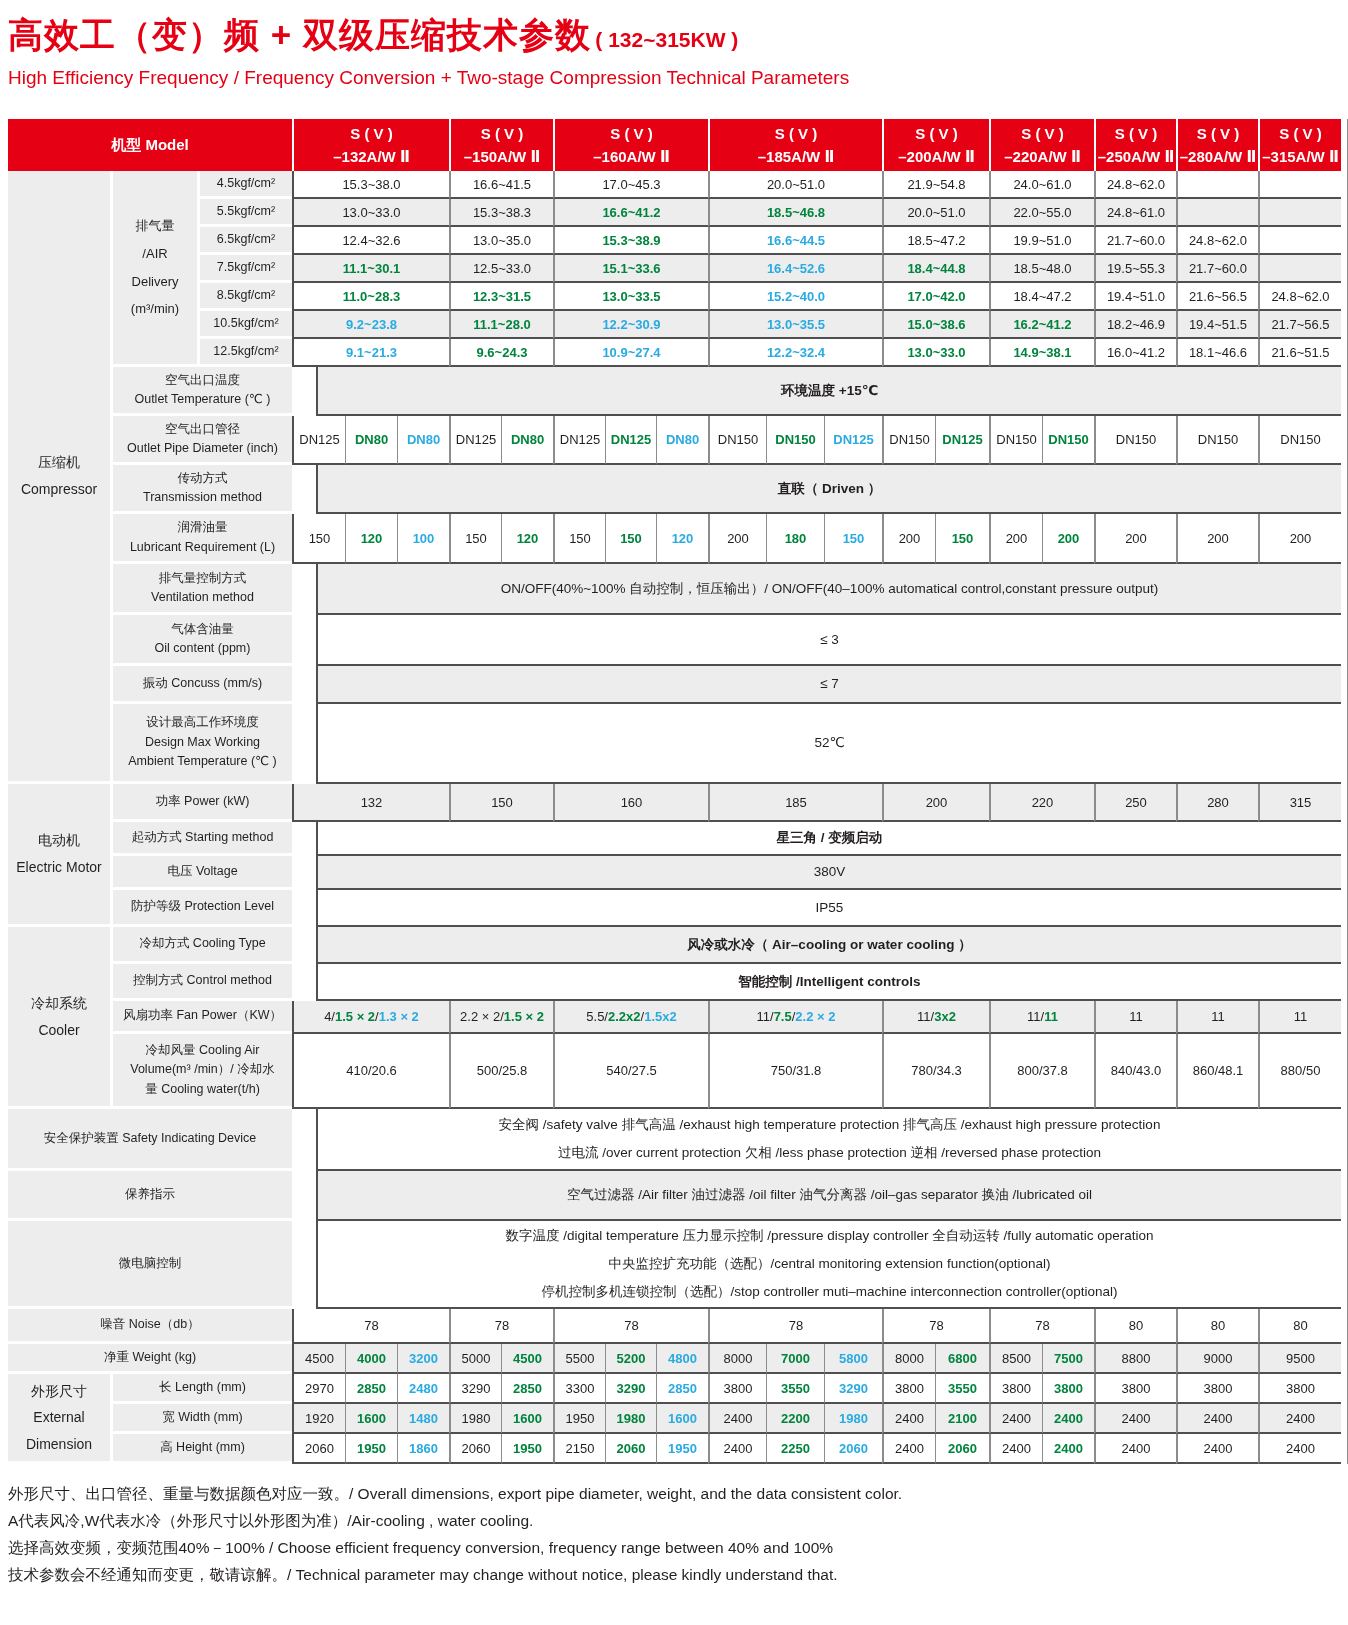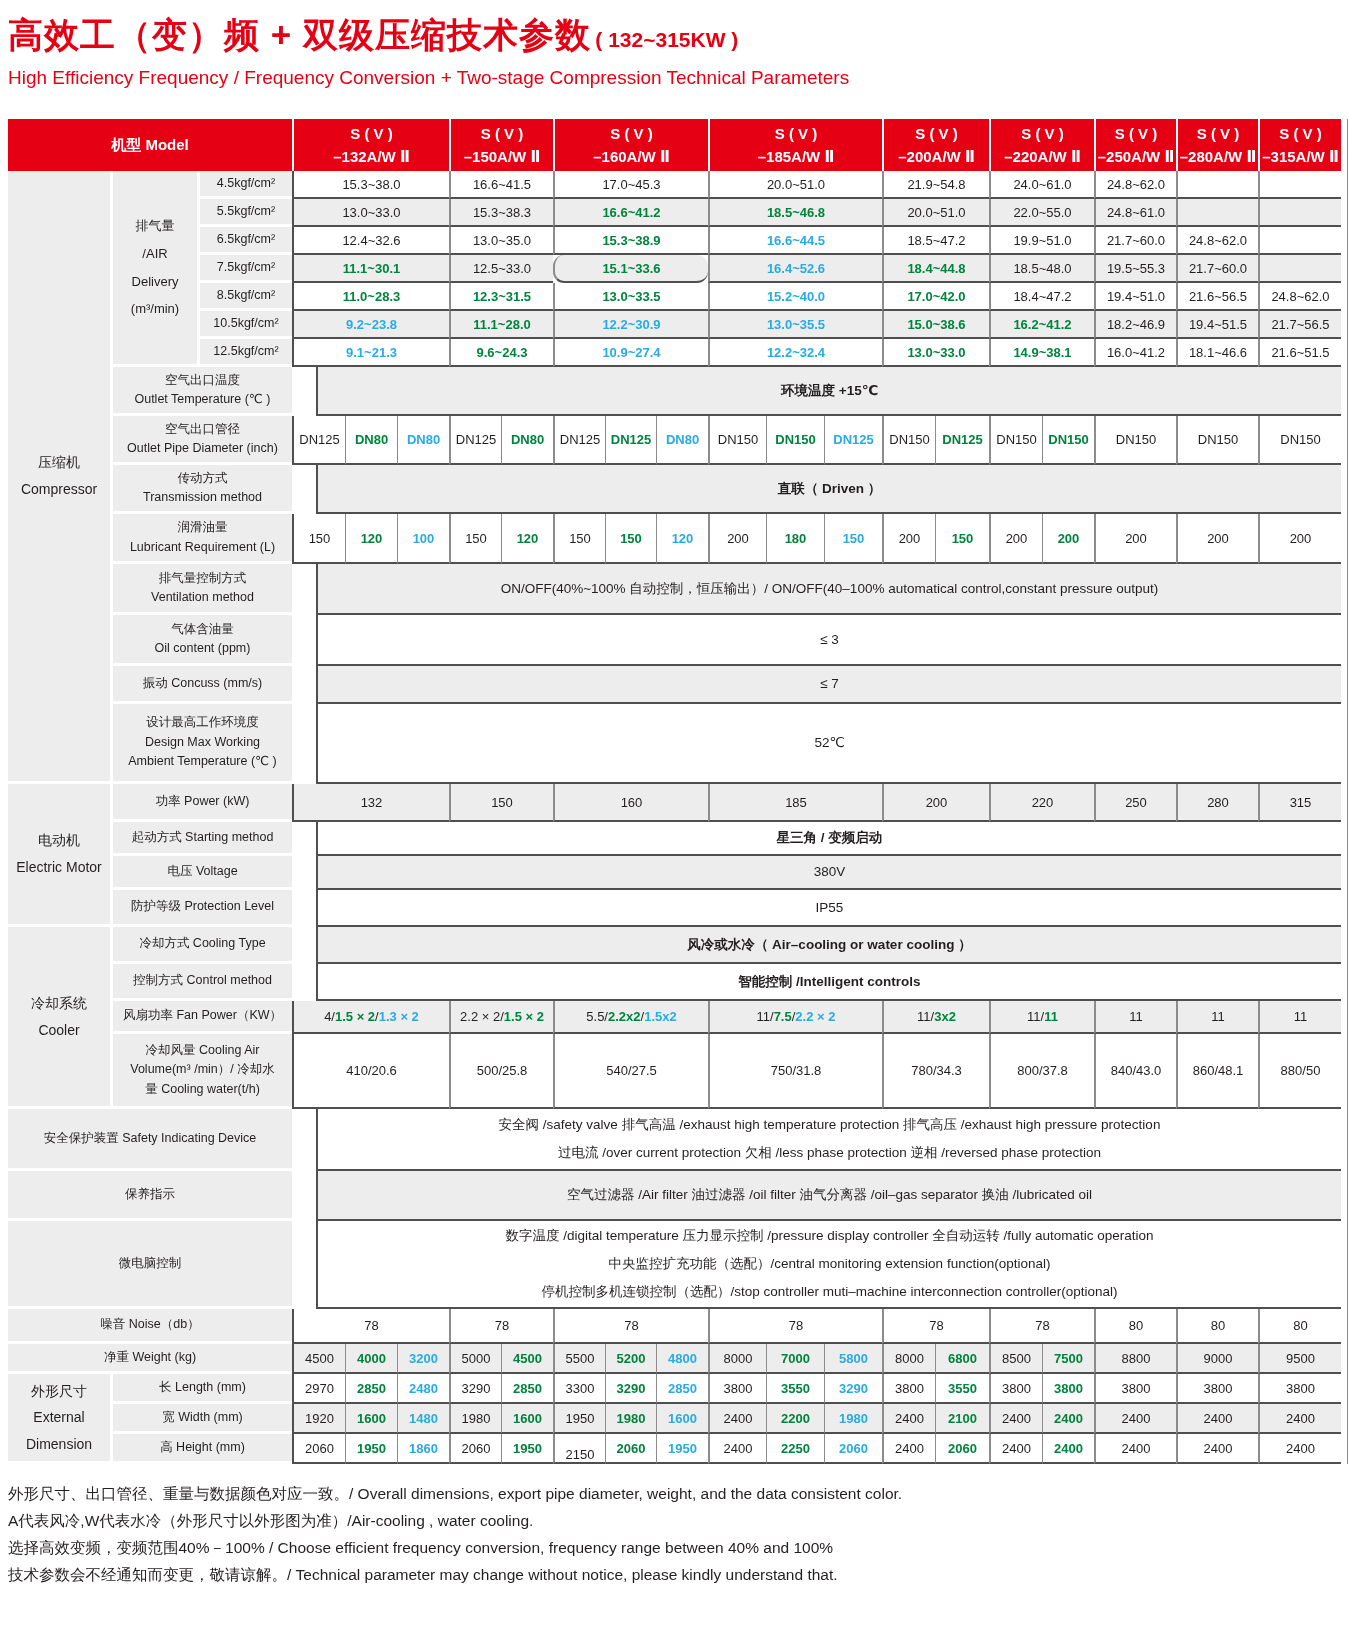--- a/index.html
+++ b/index.html
@@ -175,21 +175,21 @@
     <div class="cell dc maj" style="grid-area: 4 / 21 / span 1 / span 1;"></div>
     <div class="cell lc" style="grid-area: 5 / 3 / span 1 / span 1;">
       <div>7.5kgf/cm²</div>
     </div>
     <div class="cell dc alt first" style="grid-area: 5 / 4 / span 1 / span 3;">
       <div class="row-line"><span class="seg g">11.1~30.1</span></div>
     </div>
     <div class="cell dc alt maj" style="grid-area: 5 / 7 / span 1 / span 2;">
       <div class="row-line"><span class="seg k">12.5~33.0</span></div>
     </div>
-    <div class="cell dc alt maj" style="grid-area: 5 / 9 / span 1 / span 3; border-radius: 11px;">
+    <div class="cell dc alt maj" style="grid-area: 5 / 9 / span 1 / span 3;">
       <div class="row-line"><span class="seg g">15.1~33.6</span></div>
     </div>
     <div class="cell dc alt maj" style="grid-area: 5 / 12 / span 1 / span 3;">
       <div class="row-line"><span class="seg c">16.4~52.6</span></div>
     </div>
     <div class="cell dc alt maj" style="grid-area: 5 / 15 / span 1 / span 2;">
       <div class="row-line"><span class="seg g">18.4~44.8</span></div>
     </div>
     <div class="cell dc alt maj" style="grid-area: 5 / 17 / span 1 / span 2;">
       <div class="row-line"><span class="seg k">18.5~48.0</span></div>
@@ -817,21 +817,21 @@
     </div>
     <div class="cell dc" style="grid-area: 32 / 6 / span 1 / span 1;">
       <div class="row-line"><span class="seg c">1860</span></div>
     </div>
     <div class="cell dc maj" style="grid-area: 32 / 7 / span 1 / span 1;">
       <div class="row-line"><span class="seg k">2060</span></div>
     </div>
     <div class="cell dc" style="grid-area: 32 / 8 / span 1 / span 1;">
       <div class="row-line"><span class="seg g">1950</span></div>
     </div>
-    <div class="cell dc maj" style="grid-area: 32 / 9 / span 1 / span 1; justify-content: flex-end;">
+    <div class="cell dc maj" style="grid-area: 32 / 9 / span 1 / span 1;">
       <div class="row-line"><span class="seg k">2150</span></div>
     </div>
     <div class="cell dc" style="grid-area: 32 / 10 / span 1 / span 1;">
       <div class="row-line"><span class="seg g">2060</span></div>
     </div>
     <div class="cell dc" style="grid-area: 32 / 11 / span 1 / span 1;">
       <div class="row-line"><span class="seg c">1950</span></div>
     </div>
     <div class="cell dc maj" style="grid-area: 32 / 12 / span 1 / span 1;">
       <div class="row-line"><span class="seg k">2400</span></div>

